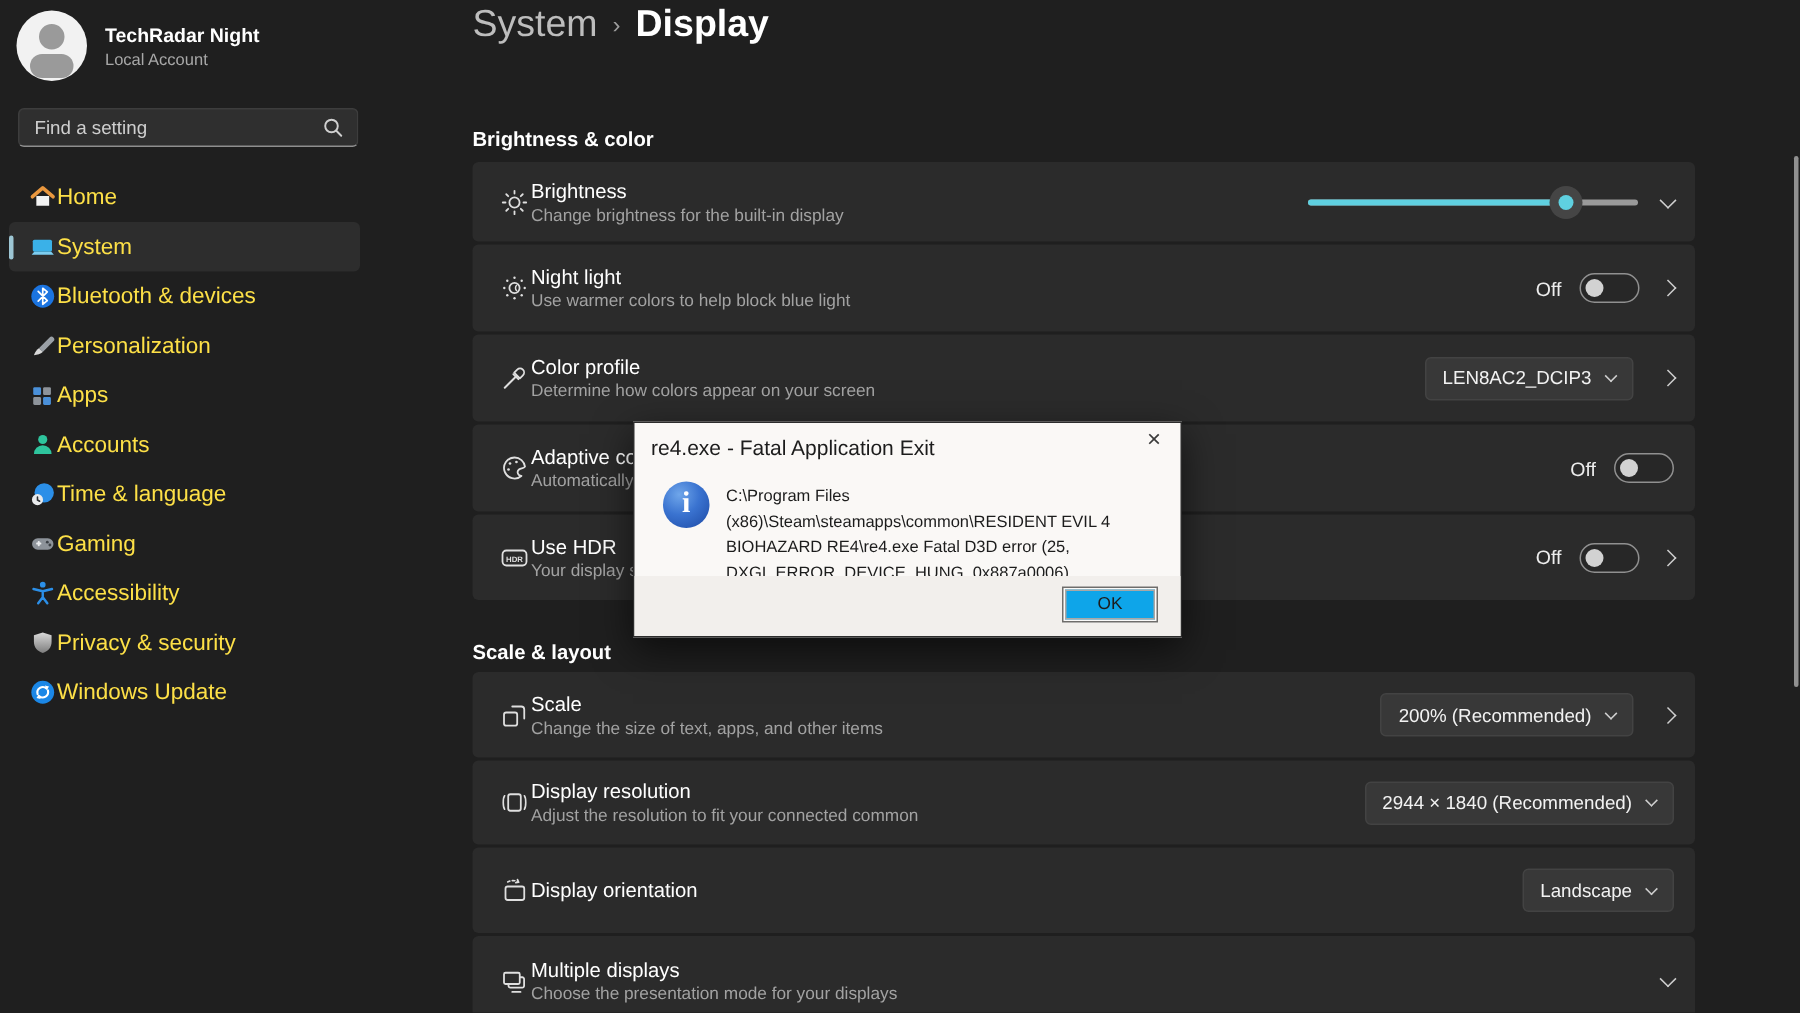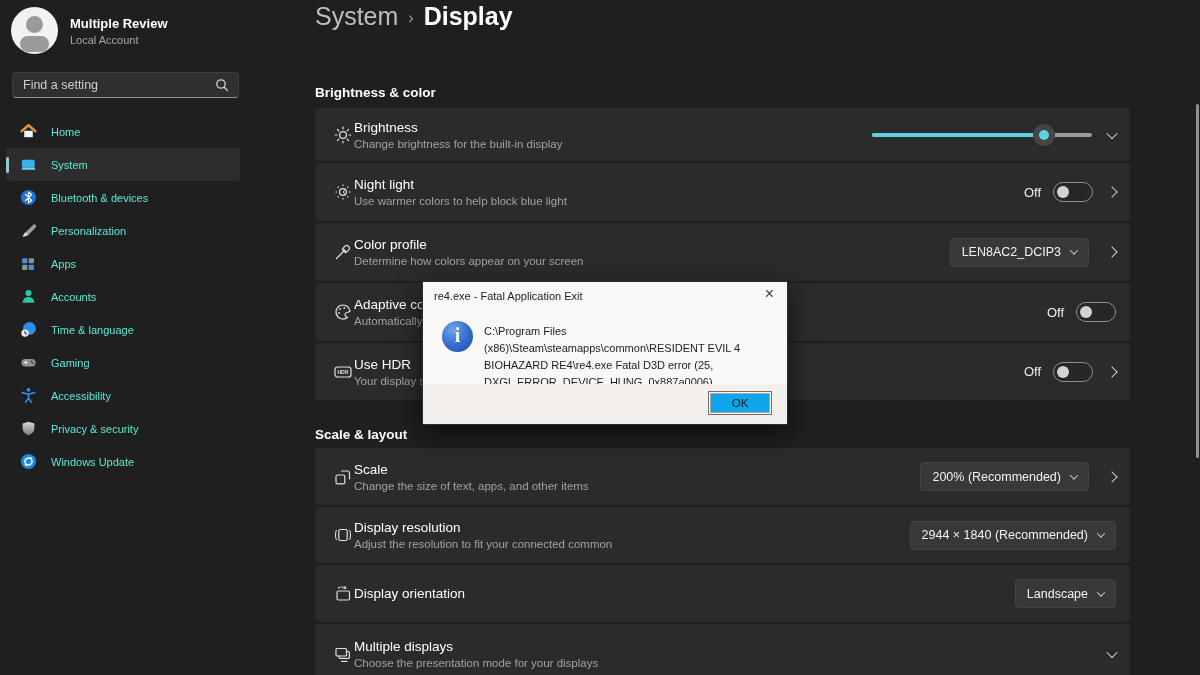--- a/index.html
+++ b/index.html
@@ -17,21 +17,21 @@
     border:1px solid #3d3d3d;border-bottom:1px solid #8f8f8f;border-radius:4px;display:flex;align-items:center;box-sizing:border-box;}
   .searchbox input{flex:1;background:transparent;border:none;outline:none;color:#e8e8e8;font-size:12.5px;
     padding:0 6px 0 10px;font-family:inherit;}
   .searchbox input::placeholder{color:#cfcfcf;}
   .search-ico{margin-right:9px;display:flex;}
   .nav{position:absolute;left:6px;top:115px;width:234px;}
   .nav-item{position:relative;height:33px;display:flex;align-items:center;border-radius:4px;cursor:default;}
   .nav-item.selected{background:#2d2d2d;}
   .accent-pill{position:absolute;left:0;top:8.5px;width:3px;height:16px;border-radius:2px;background:#9dc6d4;}
   .nav-ico{width:20px;height:20px;margin-left:12px;display:flex;align-items:center;justify-content:center;}
-  .nav-label{margin-left:13px;font-size:11px;color:#5eead4;}
+  .nav-label{margin-left:0;font-size:15px;color:#fde047;}
 
   
   .crumbs{position:absolute;left:315px;top:2px;display:flex;align-items:center;}
   .crumb-parent{font-size:25px;color:#bdbdbd;}
   .crumb-sep{font-size:16px;color:#9d9d9d;margin:2px 10px 0 10px;}
   .crumb-current{font-size:25px;color:#fff;font-weight:650;}
   .sec-head{position:absolute;left:315px;font-size:13.5px;font-weight:700;color:#fff;}
   .card{position:absolute;left:315px;width:815px;background:#2b2b2b;border-radius:4px;
     display:flex;align-items:center;box-sizing:border-box;padding:0 14px 0 17px;}
   .row-ico{width:22px;height:22px;flex:0 0 22px;display:flex;align-items:center;justify-content:center;}
@@ -55,21 +55,21 @@
   .slider .thumb{position:absolute;right:-11px;top:-9px;width:22px;height:22px;border-radius:50%;background:#454545;
     display:flex;align-items:center;justify-content:center;}
   .slider .thumb::after{content:"";width:10px;height:10px;border-radius:50%;background:#5fd0e0;}
 
   
   .scroll-thumb{position:absolute;right:1px;top:104px;width:3px;height:354px;background:#909090;border-radius:2px;}
 
   
   .dialog{position:absolute;left:422px;top:281px;width:366px;height:144px;background:#faf8f6;
     border:1px solid #2c2c2c;box-shadow:0 8px 24px rgba(0,0,0,.6);z-index:10;color:#1c1c1c;box-sizing:border-box;}
-  .dlg-title{position:absolute;left:11px;top:8px;font-size:11px;color:#1c1c1c;}
+  .dlg-title{position:absolute;left:11px;top:8px;font-size:14px;color:#1c1c1c;}
   .dlg-close{position:absolute;right:13px;top:4px;font-size:16px;color:#3a3a3a;line-height:1;cursor:default;}
   .dlg-info{position:absolute;left:19px;top:39px;width:31px;height:31px;border-radius:50%;
     background:radial-gradient(circle at 35% 28%,#6fa6ea 0%,#3a73d0 45%,#1c49a4 100%);
     display:flex;align-items:center;justify-content:center;}
   .dlg-info span{color:#fff;font-family:"Liberation Serif","DejaVu Serif",serif;font-weight:700;font-size:20px;margin-top:-2px;}
   .dlg-msg{position:absolute;left:61px;top:41px;width:293px;font-size:11px;line-height:1.55;color:#1c1c1c;overflow-wrap:anywhere;}
   .dlg-footer{position:absolute;left:0;right:0;bottom:0;height:40px;background:#f2efec;}
   .ok-wrap{position:absolute;right:15px;bottom:9px;border:1px solid #6f6d6b;background:#fbfaf9;padding:1px;}
   .ok-btn{width:60px;height:20px;background:#0ea5e9;border:1px solid #a9a7a5;font-size:11.5px;color:#1c1c1c;
     font-family:inherit;display:flex;align-items:center;justify-content:center;cursor:default;}
@@ -78,21 +78,21 @@
 <body>
 
 <div class="app">
 
   <div class="account">
     <div class="avatar">
       <span class="av-head"></span>
       <span class="av-body"></span>
     </div>
     <div>
-      <div class="acct-name">Multiple Review</div>
+      <div class="acct-name">TechRadar Night</div>
       <div class="acct-sub">Local Account</div>
     </div>
   </div>
 
   <div class="searchbox">
     <input type="text" placeholder="Find a setting" style="">
     <span class="search-ico">
       <svg width="14" height="14" viewBox="0 0 14 14">
           <circle cx="6" cy="6" r="4.2" fill="none" stroke="#cfcfcf" stroke-width="1.3"></circle>
           <line x1="9.2" y1="9.2" x2="12.5" y2="12.5" stroke="#cfcfcf" stroke-width="1.3" stroke-linecap="round"></line>

